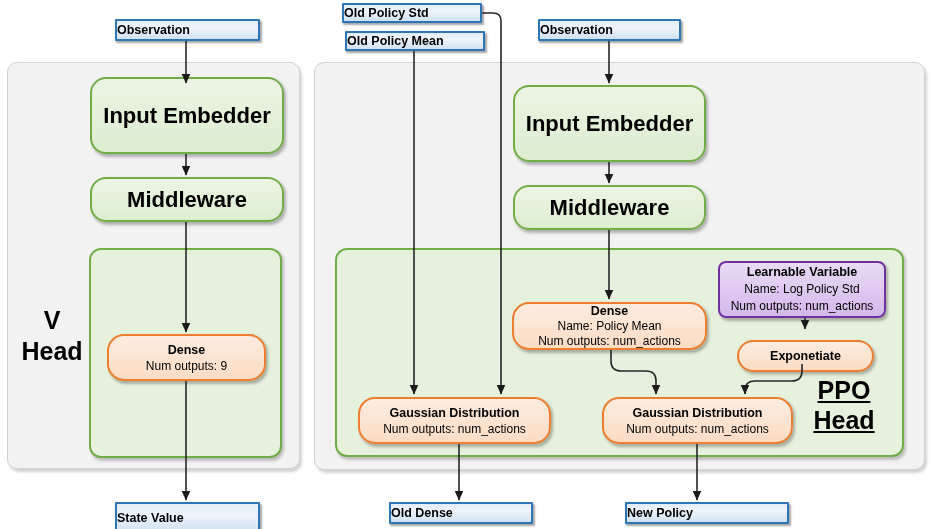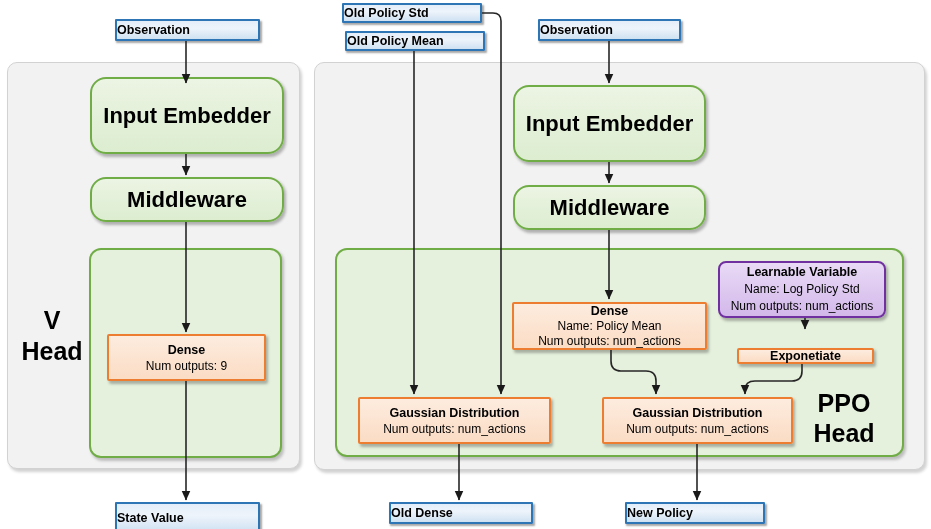--- a/index.html
+++ b/index.html
@@ -28,21 +28,21 @@
     box-shadow:2px 2.5px 3px rgba(0,0,0,0.28);
   }
   .gcontainer {
     position:absolute; background:#e6f1dd;
     border:2.2px solid #70ad47; border-radius:12px;
     box-shadow:2px 2.5px 3px rgba(0,0,0,0.22);
   }
   .obox {
     position:absolute; display:flex; flex-direction:column; align-items:center; justify-content:center;
     background:linear-gradient(180deg,#fdecdf 0%,#fbdcc4 100%);
-    border:2.2px solid #ed7d31; border-radius:2px;
+    border:2.2px solid #ed7d31; border-radius:17px;
     box-shadow:2px 2.5px 3px rgba(0,0,0,0.28);
     text-align:center;
   }
   .pbox {
     position:absolute; display:flex; flex-direction:column; align-items:center; justify-content:center;
     background:linear-gradient(180deg,#e9daf6 0%,#d3b8ea 100%);
     border:2.2px solid #7030a0; border-radius:8px;
     box-shadow:2px 2.5px 3px rgba(0,0,0,0.28);
     text-align:center;
   }
@@ -87,21 +87,21 @@
   </div>
 
   <div class="pill" style="left:115px;top:502px;width:145px;height:32px;">
     <span>State Value</span>
   </div>
 
   <div class="panel" style="left:314px;top:62px;width:611px;height:408px;"></div>
 
   <div class="gcontainer" style="left:335px;top:248px;width:569px;height:209px;"></div>
 
-  <div class="headlabel" style="left:794px;top:388px;width:100px;line-height:30px;">
+  <div class="headlabel" style="left:794px;top:375px;width:100px;line-height:30px;text-decoration:underline;">
     <div>PPO</div>
     <div>Head</div>
   </div>
 
   <div class="pill" style="left:342px;top:3px;width:140px;height:20px;">
     <span>Old Policy Std</span>
   </div>
 
   <div class="pill" style="left:345px;top:31px;width:140px;height:20px;">
     <span>Old Policy Mean</span>
@@ -124,39 +124,39 @@
     <div class="node-line" style="line-height:15px;">Name: Policy Mean</div>
     <div class="node-line" style="line-height:15px;">Num outputs: num_actions</div>
   </div>
 
   <div class="pbox lv" style="left:718px;top:261px;width:168px;height:57px;">
     <div class="node-title">Learnable Variable</div>
     <div class="node-line">Name: Log Policy Std</div>
     <div class="node-line">Num outputs: num_actions</div>
   </div>
 
-  <div class="obox" style="left:737px;top:348px;width:137px;height:16px;">
+  <div class="obox" style="left:737px;top:340px;width:137px;height:32px;">
     <div class="node-title">Exponetiate</div>
   </div>
 
   <div class="obox" style="left:358px;top:397px;width:193px;height:47px;">
     <div class="node-title">Gaussian Distribution</div>
     <div class="node-line">Num outputs: num_actions</div>
   </div>
 
   <div class="obox" style="left:602px;top:397px;width:191px;height:47px;">
     <div class="node-title">Gaussian Distribution</div>
     <div class="node-line">Num outputs: num_actions</div>
   </div>
 
   <div class="pill" style="left:389px;top:502px;width:144px;height:22px;">
     <span>Old Dense</span>
   </div>
 
-  <div class="pill" style="left:625px;top:502px;width:140px;height:22px;">
+  <div class="pill" style="left:625px;top:502px;width:164px;height:22px;">
     <span>New Policy</span>
   </div>
 
   <svg class="wires" width="931" height="529" viewBox="0 0 931 529">
     <defs>
       <marker id="arr" markerUnits="userSpaceOnUse" markerWidth="12" markerHeight="11" refX="9.5" refY="4.5" orient="auto">
         <path d="M0,0 L10,4.5 L0,9 z" fill="#1a1a1a"></path>
       </marker>
     </defs>
     <g stroke="#262626" stroke-width="1.6" fill="none">

